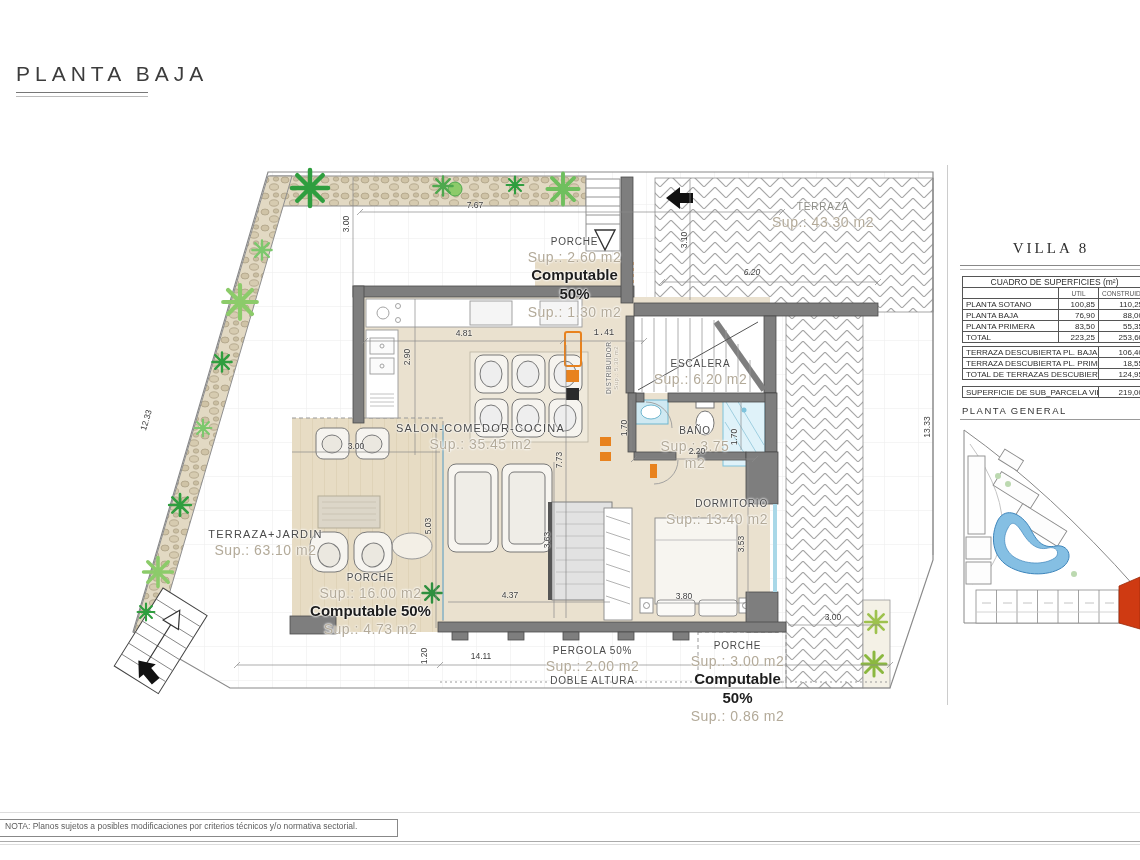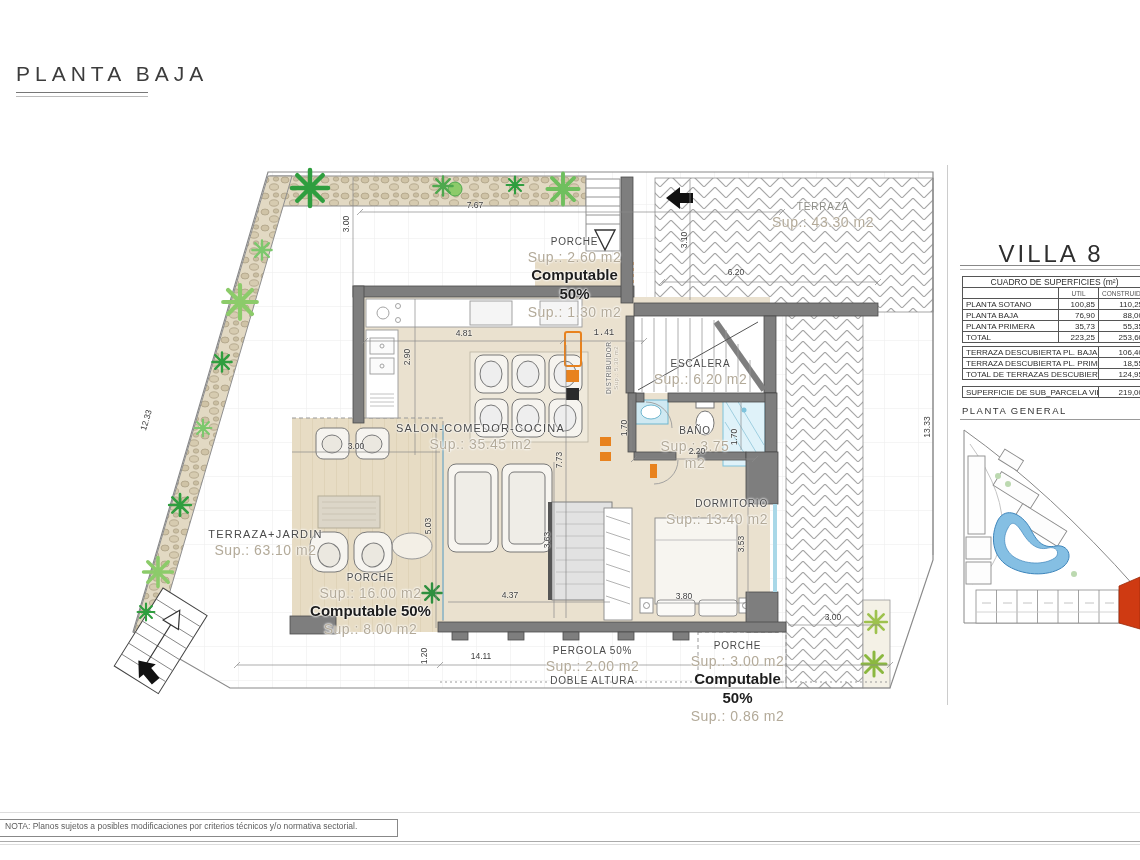--- a/index.html
+++ b/index.html
@@ -21,21 +21,21 @@
   .vblock{transform:rotate(-90deg);}
   .vblock .rname{font-size:6.5px;letter-spacing:0.5px;color:#6b6b6b;}
   .vblock .rsup{font-size:6px;}
   
   .dim{position:absolute;font-size:8.5px;color:#3d3d3d;white-space:nowrap;
     transform:translate(-50%,-50%);text-shadow:0 0 2px #fff,0 0 2px #fff;}
   .dim.v{transform:translate(-50%,-50%) rotate(-90deg);}
   .dim.v73{transform:translate(-50%,-50%) rotate(-73deg);}
   
   #villa-title{left:962px;top:240px;width:178px;text-align:center;
-    font-size:24px;letter-spacing:3px;color:#2e2e2e;}
+    font-size:15px;letter-spacing:3px;color:#2e2e2e;font-family:Liberation Serif, serif;}
   #villa-underline{left:960px;top:265px;width:180px;height:3px;
     border-top:1px solid #888;border-bottom:1px solid #bbb;}
   table.tbl{position:absolute;border-collapse:collapse;table-layout:fixed;
     font-size:8px;color:#2d2d2d;background:#fff;}
   table.tbl td{border:1px solid #555;padding:0 3px;height:10px;
     white-space:nowrap;overflow:hidden;}
   td.t-title{text-align:center;font-size:8.5px;height:11px;}
   td.t-head{text-align:center;font-size:6.5px;color:#555;height:8px;}
   td.num{text-align:right;}
   #planta-general-label{left:962px;top:405px;font-size:9.5px;letter-spacing:1.5px;color:#333;}
@@ -331,21 +331,21 @@
   <div class="rsup">Sup.: 13.40 m2</div>
 </div>
 <div class="room-label" style="left:158px;top:528px;width:215px;">
   <div class="rname big">TERRAZA+JARDIN</div>
   <div class="rsup">Sup.: 63.10 m2</div>
 </div>
 <div class="room-label" style="left:308px;top:572px;width:125px;">
   <div class="rname">PORCHE</div>
   <div class="rsup">Sup.: 16.00 m2</div>
   <div class="rcomp">Computable 50%</div>
-  <div class="rsup">Sup.: 8.00 m2</div>
+  <div class="rsup">Sup.: 4.73 m2</div>
 </div>
 <div class="room-label" style="left:525px;top:645px;width:135px;">
   <div class="rname">PERGOLA 50%</div>
   <div class="rsup">Sup.: 2.00 m2</div>
   <div class="rname">DOBLE ALTURA</div>
 </div>
 <div class="room-label" style="left:685px;top:640px;width:105px;">
   <div class="rname">PORCHE</div>
   <div class="rsup">Sup.: 3.00 m2</div>
   <div class="rcomp">Computable 50%</div>
@@ -353,21 +353,21 @@
 </div>
 <div class="room-label" style="left:768px;top:201px;width:110px;">
   <div class="rname faint">TERRAZA</div>
   <div class="rsup">Sup.: 43.30 m2</div>
 </div>
 
 <div class="dim" style="left:475px;top:205px;">7.67</div>
 <div class="dim v" style="left:346px;top:224px;">3.00</div>
 <div class="dim v73" style="left:146px;top:420px;">12.33</div>
 <div class="dim v" style="left:684px;top:240px;">3.10</div>
-<div class="dim" style="left:736px;top:272px;">6.20</div>
+<div class="dim" style="left:752px;top:272px;font-style:italic;">6.20</div>
 <div class="dim" style="left:464px;top:333px;">4.81</div>
 <div class="dim" style="left:604px;top:333px;font-family:Liberation Mono, monospace;">1.41</div>
 <div class="dim v" style="left:407px;top:357px;">2.90</div>
 <div class="dim v" style="left:559px;top:460px;">7.73</div>
 <div class="dim v" style="left:624px;top:428px;">1.70</div>
 <div class="dim" style="left:697px;top:451px;">2.20</div>
 <div class="dim v" style="left:734px;top:437px;">1.70</div>
 <div class="dim v" style="left:547px;top:540px;">3.63</div>
 <div class="dim v" style="left:741px;top:544px;">3.53</div>
 <div class="dim" style="left:684px;top:596px;">3.80</div>
@@ -403,21 +403,21 @@
     <td class="num">100,85</td>
     <td class="num">110,25</td>
   </tr>
   <tr>
     <td>PLANTA BAJA</td>
     <td class="num">76,90</td>
     <td class="num">88,00</td>
   </tr>
   <tr>
     <td>PLANTA PRIMERA</td>
-    <td class="num">35,73</td>
+    <td class="num">83,50</td>
     <td class="num">55,35</td>
   </tr>
   <tr>
     <td>TOTAL</td>
     <td class="num">223,25</td>
     <td class="num">253,60</td>
   </tr>
 </tbody>
   </table>
 

